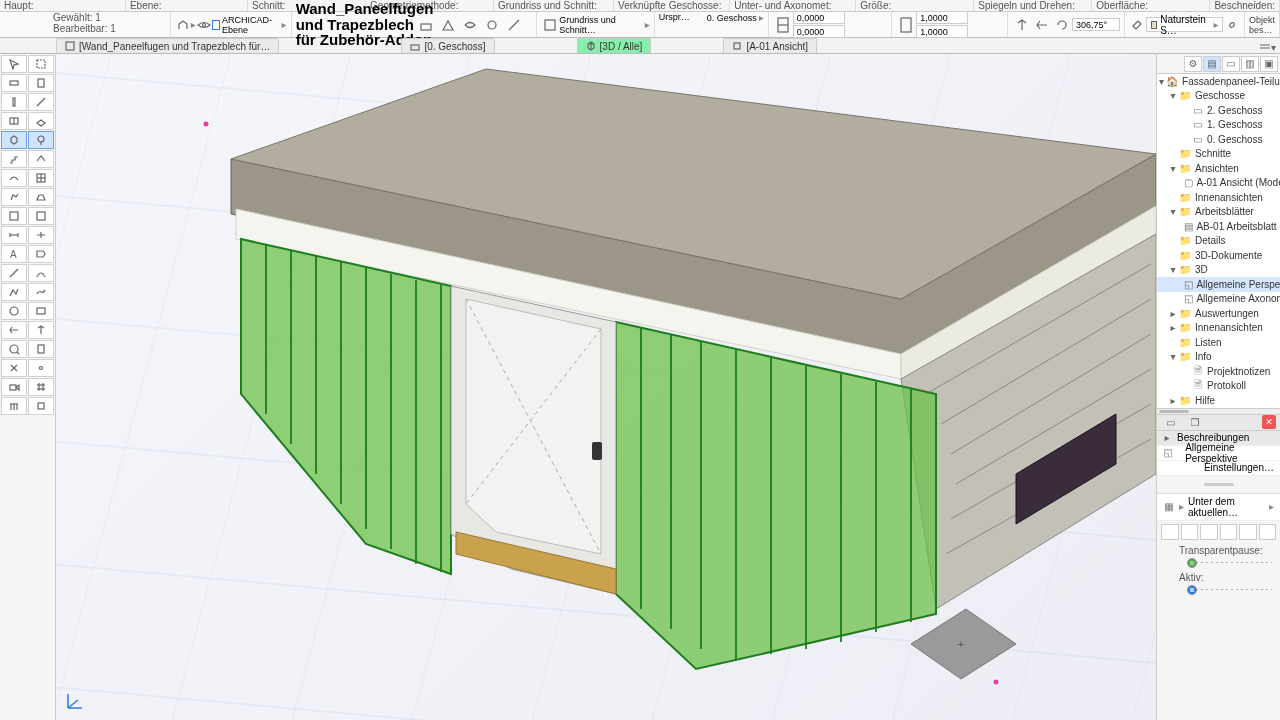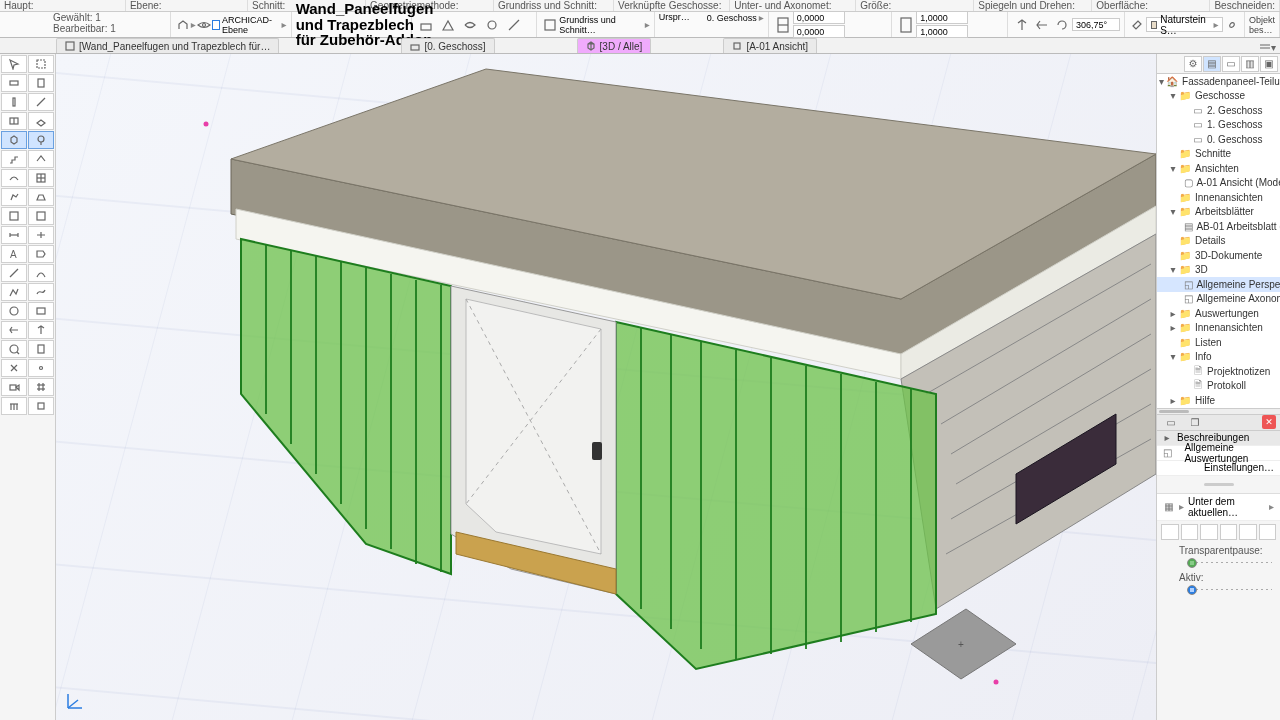--- a/index.html
+++ b/index.html
@@ -22,21 +22,21 @@
 .cb2 { width: 124px; } .cb3 { width: 120px; font-size: 9px; line-height: 1.05; white-space: normal; }
 .cb4 { width: 130px; } .cb5 { width: 122px; } .cb6 { width: 118px; }
 .cb7 { width: 128px; } .cb8 { width: 120px; } .cb9 { width: 120px; } .cb10 { width: 120px; } .cb11 { flex: 1; }
 .elem-text { font-size: 15px; font-weight: bold; line-height: 1.05; }
 .chip { display:inline-flex; align-items:center; background:#fff; border:1px solid #ccc; padding:1px 4px; font-size:9px; height:15px; gap:3px; }
 .chip .sq { width:8px; height:8px; border:1px solid #666; background:#e8dcc8; }
 .layer-sq { width:10px; height:10px; background:#fff; border:1px solid #2a7de1; }
 
 
 .tabs-row { display:flex; height:16px; background:#f2f2f2; border-bottom:1px solid #bbb; padding-left:56px; gap:2px; }
-.tab { display:flex; align-items:center; gap:4px; padding:0 8px; font-size:10px; background:#f0abfc; border:1px solid #ccc; border-bottom:none; border-radius:2px 2px 0 0; color:#333; }
+.tab { display:flex; align-items:center; gap:4px; padding:0 8px; font-size:10px; background:#86efac; border:1px solid #ccc; border-bottom:none; border-radius:2px 2px 0 0; color:#333; }
 .tab.inactive { background:#eaeaea; }
 .tab .tab-icon { width:10px; height:10px; display:inline-block; }
 
 
 .main { display:flex; height: calc(720px - 12px - 26px - 16px); }
 .tool-palette { width:56px; background:#f5f5f5; border-right:1px solid #ccc; display:grid; grid-template-columns: 1fr 1fr; grid-auto-rows:18px; gap:1px; padding:1px; }
 .tool-palette .tbtn { background:#fff; border:1px solid #d0d0d0; display:flex; align-items:center; justify-content:center; color:#555; cursor:pointer; }
 .tool-palette .tbtn.active { background:#d0e4ff; border-color:#6aa0e0; }
 
 .viewport { flex:1; position:relative; background:linear-gradient(135deg, #f4f6fb 0%, #edeef5 100%); overflow:hidden; }
@@ -674,21 +674,21 @@
         </span>
         <span class="close">✕</span>
       </div>
       <div class="desc-line" style="background:#e8e8e8">
         <span class="tw">▸</span>
         <span>Beschreibungen</span>
       </div>
       <div class="desc-line">
         <span class="ni">◱</span>
         <span style="flex:1"></span>
-        <span>Allgemeine Auswertungen</span>
+        <span>Allgemeine Perspektive</span>
       </div>
       <div class="desc-line">
         <span style="flex:1"></span>
         <span>Einstellungen…</span>
       </div>
       <div style="height:18px;background:#f5f5f5;border-bottom:1px solid #ddd;display:flex;justify-content:center;align-items:center">
         <div style="width:30px;height:3px;background:#ccc;border-radius:2px"></div>
       </div>
       <div class="options-row">
         <span class="ni">▦</span>

